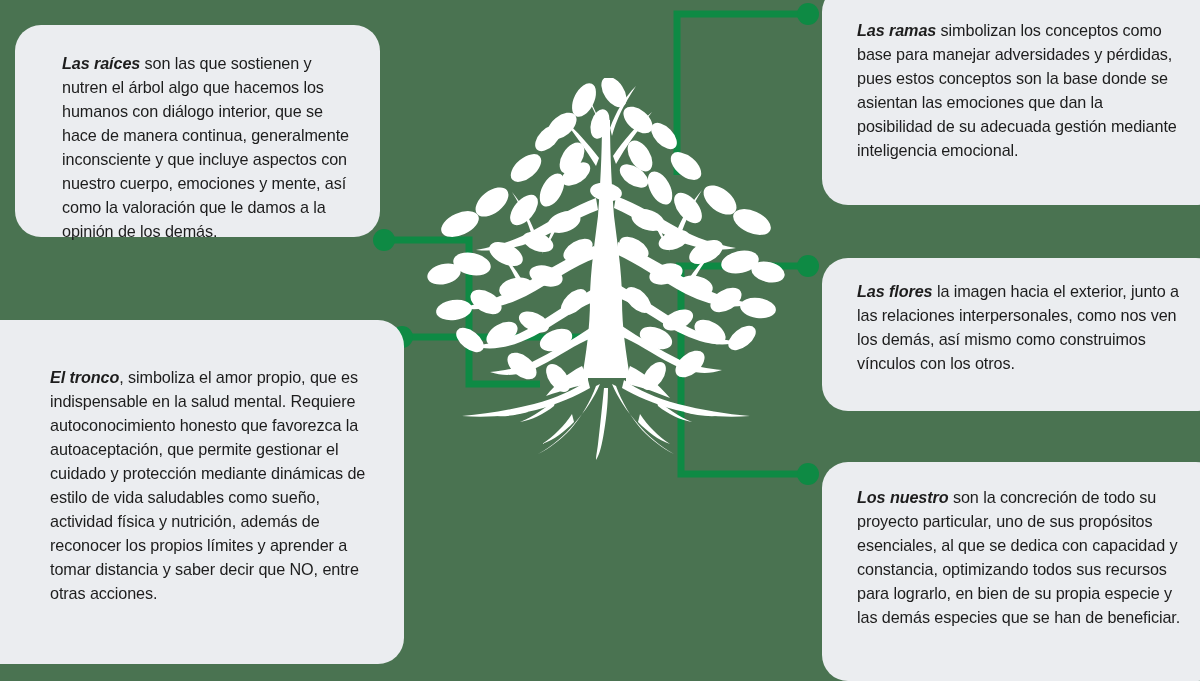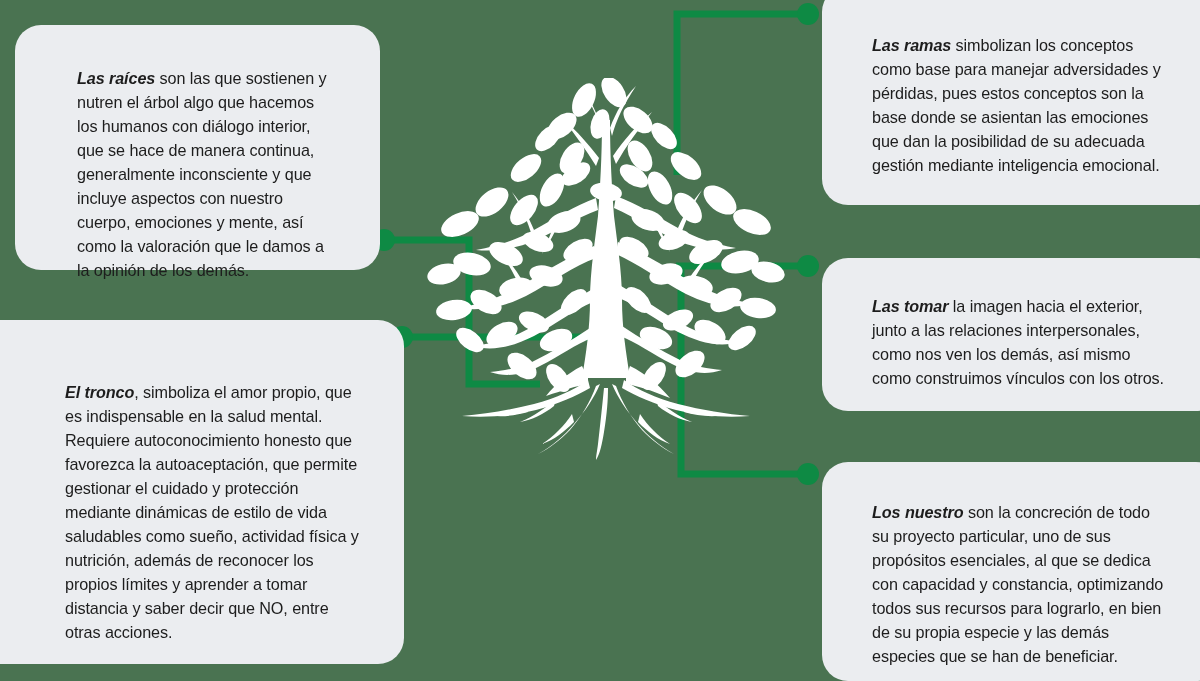--- a/index.html
+++ b/index.html
@@ -41,30 +41,30 @@
     position: absolute;
     background: #ebedf0;
     border-radius: 26px;
     box-sizing: border-box;
     color: #1d1d1d;
     font-size: 16.2px;
     line-height: 1.48;
     letter-spacing: -0.1px;
   }
   .card p {
-    margin: 15px;
+    margin: 0;
   }
   .card b {
     font-weight: 700;
     font-style: italic;
   }
 
   #card-roots {
     left: 15px;  top: 25px;
-    width: 365px; height: 245px;
+    width: 365px; height: 212px;
     padding: 27px 30px 0 47px;
   }
   #card-trunk {
     left: -28px; top: 320px;
     width: 432px; height: 344px;
     padding: 46px 30px 0 78px;
   }
   #card-branches {
     left: 822px; top: -14px;
     width: 400px; height: 219px;
@@ -242,20 +242,20 @@
 
   <div class="card" id="card-trunk">
     <p><b>El tronco</b><span>, simboliza el amor propio, que es indispensable en la salud mental. Requiere autoconocimiento honesto que favorezca la autoaceptación, que permite gestionar el cuidado y protección mediante dinámicas de estilo de vida saludables como sueño, actividad física y nutrición, además de reconocer los propios límites y aprender a tomar distancia y saber decir que NO, entre otras acciones.</span></p>
   </div>
 
   <div class="card" id="card-branches">
     <p><b>Las ramas</b><span> simbolizan los conceptos como base para manejar adversidades y pérdidas, pues estos conceptos son la base donde se asientan las emociones que dan la posibilidad de su adecuada gestión mediante inteligencia emocional.</span></p>
   </div>
 
   <div class="card" id="card-flowers">
-    <p><b>Las tomar</b><span> la imagen hacia el exterior, junto a las relaciones interpersonales, como nos ven los demás, así mismo como construimos vínculos con los otros.</span></p>
+    <p><b>Las flores</b><span> la imagen hacia el exterior, junto a las relaciones interpersonales, como nos ven los demás, así mismo como construimos vínculos con los otros.</span></p>
   </div>
 
   <div class="card" id="card-fruits">
     <p><b>Los nuestro</b><span> son la concreción de todo su proyecto particular, uno de sus propósitos esenciales, al que se dedica con capacidad y constancia, optimizando todos sus recursos para lograrlo, en bien de su propia especie y las demás especies que se han de beneficiar.</span></p>
   </div>
 
 </div>
 
 </body></html>

